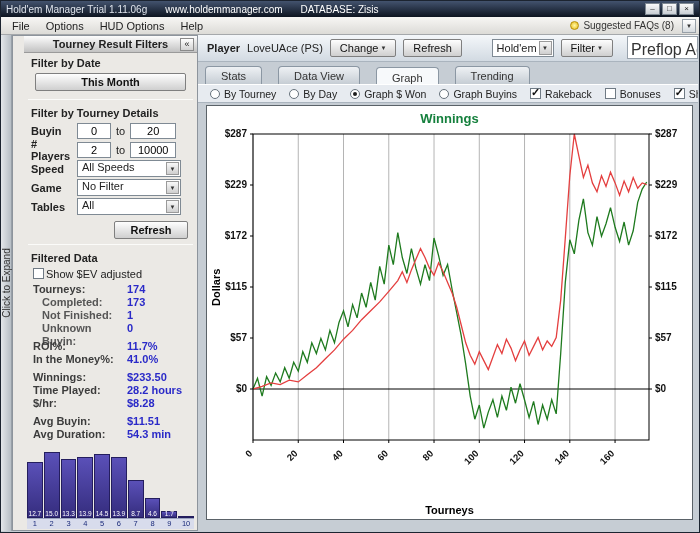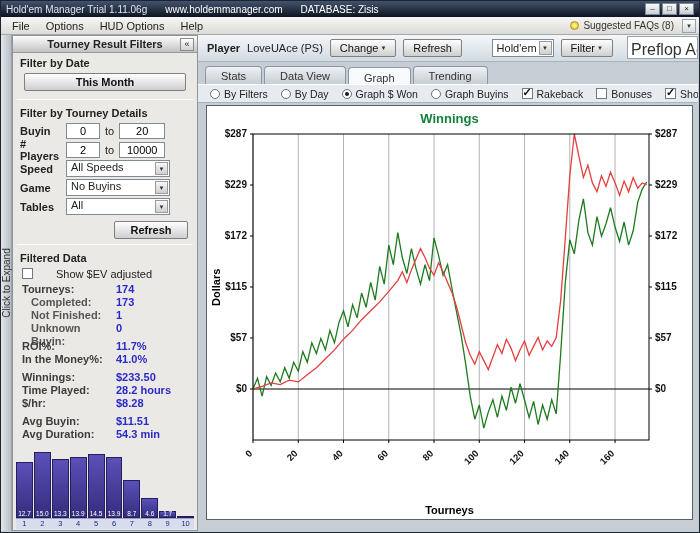--- a/index.html
+++ b/index.html
@@ -14,37 +14,37 @@
   
   .menubar{position:absolute;left:0;top:16px;right:0;height:18px;background:linear-gradient(#f7f6f4,#dcdbd7);border-bottom:1px solid #a5a8ab;display:flex;align-items:center;font-size:11px;color:#222;padding:0 3px;}
   .menu-item{padding:1px 8px;}
   .faq{margin-left:auto;display:flex;align-items:center;gap:4px;font-size:10px;color:#333;}
   .bulb{width:9px;height:9px;border-radius:50%;background:radial-gradient(#fff9a8,#e8b80f);border:1px solid #b5900a;}
   .faq-dd{width:14px;height:14px;border:1px solid #98a0a8;background:linear-gradient(#ffffff,#d5dade);font-size:6px;text-align:center;line-height:13px;color:#333;margin-left:4px;}
   
   .strip{position:absolute;left:0;top:34px;width:11px;bottom:1px;background:linear-gradient(90deg,#e4e7ea,#b7bec5);border-right:1px solid #98a0a8;}
   .strip-text{position:absolute;top:50%;left:50%;transform:translate(-50%,-50%) rotate(-90deg);white-space:nowrap;font-size:10px;color:#333;}
   
-  .filter-panel{position:absolute;left:11px;top:34px;width:186px;bottom:1px;background:#ebe9e5;border:1px solid #8d949c;display:flex;flex-direction:column;font-size:11px;color:#222;}
+  .filter-panel{position:absolute;left:11px;top:34px;width:186px;bottom:1px;background:#ebe9e5;border:1px solid #8d949c;display:flex;flex-direction:column;font-size:11px;color:#222;padding-left:11px;}
   .fp-header{flex:none;height:17px;background:linear-gradient(#fdfdfd,#c2c2c2);border-bottom:1px solid #9a9a9a;display:flex;align-items:center;justify-content:center;font-weight:bold;position:relative;}
   .fp-collapse{position:absolute;right:3px;top:2px;width:14px;height:13px;border:1px solid #8a8a8a;background:linear-gradient(#ffffff,#d2d2d2);font-size:9px;line-height:11px;text-align:center;font-weight:normal;}
   .fp-section{font-weight:bold;padding:4px 7px 2px;color:#222;}
   .btn{background:linear-gradient(#fefefe,#cfcfcf);border:1px solid #7f7f7f;border-radius:2px;font-size:11px;color:#111;text-align:center;}
   .this-month{margin:2px 11px 5px;height:18px;line-height:16px;font-weight:bold;}
   .fp-divider{flex:none;height:1px;background:#b2b2ae;border-bottom:1px solid #fbfbf9;margin:3px 4px;}
   .form-row{display:flex;align-items:center;padding:0 7px;height:19px;}
   .form-label{width:46px;font-weight:bold;}
   .inp{border:1px solid #7f8a94;background:#fff;height:16px;font-size:11px;padding:0 2px;font-family:inherit;text-align:center;}
   .inp.small{width:34px;}
   .inp.wide{width:46px;}
   .to-word{padding:0 5px;}
   .sel{width:104px;height:17px;border:1px solid #7f8a94;background:#fff;display:flex;align-items:flex-start;position:relative;padding-left:4px;}
   .sel-arrow{position:absolute;right:1px;top:1px;bottom:1px;width:13px;background:linear-gradient(#f8f8f8,#cfcfcf);border:1px solid #9a9a9a;font-size:6px;display:flex;align-items:center;justify-content:center;color:#333;}
   .refresh-btn{align-self:flex-end;margin:5px 9px 2px;width:74px;height:18px;line-height:16px;font-weight:bold;}
-  .chk-row{display:flex;align-items:center;gap:23px;padding:2px 9px;height:15px;}
+  .chk-row{display:flex;align-items:center;gap:2px;padding:2px 9px;height:15px;}
   .chk{width:11px;height:11px;border:1px solid #6f7a84;background:#fff;position:relative;flex:none;}
   .chk.checked::after{content:"✓";position:absolute;left:0;top:-3px;font-size:11px;font-weight:bold;color:#111;}
   .stats{padding:2px 9px 0;}
   .stat-group{margin-bottom:5px;}
   .stat-row{display:flex;height:13px;line-height:13px;}
   .stat-row .lbl{width:94px;font-weight:bold;color:#3c3c3c;flex:none;}
   .stat-row.indent .lbl{padding-left:9px;color:#555;}
   .stat-row .val{color:#2a2ac8;font-weight:bold;}
   .bars-wrap{margin-top:auto;padding:0 3px 1px;}
   .bars{display:flex;align-items:flex-end;height:70px;gap:1px;}
@@ -54,21 +54,21 @@
   .bar-num{flex:1;text-align:center;font-size:7.5px;color:#1a2a7a;line-height:10px;}
   
   .main{position:absolute;left:197px;top:34px;right:1px;bottom:1px;overflow:hidden;}
   .player-bar{position:absolute;left:0;top:0;right:0;height:27px;background:linear-gradient(#f4f7fa,#d2dae2);border-bottom:1px solid #aab4be;display:flex;align-items:center;gap:7px;padding:0 9px;font-size:11px;color:#222;}
   .pb-label{font-weight:bold;}
   .btn-sm{height:18px;padding:0 9px;line-height:16px;display:inline-flex;align-items:center;gap:2px;}
   .dd-glyph{font-size:6px;color:#333;}
   .combo{width:62px;height:18px;border:1px solid #7f8a94;background:#fff;display:flex;align-items:center;position:relative;padding-left:4px;font-size:11px;}
   .combo-spacer{flex:1 1 auto;}
   .preflop{position:absolute;right:0;top:1px;width:71px;height:23px;background:#ffffff;border:1px solid #98a2ac;font-size:16px;color:#333;padding:4px 3px;white-space:nowrap;overflow:hidden;z-index:5;}
-  .tabs{position:absolute;left:7px;top:29px;right:0;height:20px;display:flex;gap:2px;align-items:flex-end;}
+  .tabs{position:absolute;left:7px;top:29px;right:0;height:20px;display:flex;gap:16px;align-items:flex-end;}
   .tab{height:18px;padding:0 15px;line-height:18px;font-size:11px;color:#333;background:linear-gradient(#eef1f4,#c6cdd4);border:1px solid #8b97a3;border-bottom:none;border-radius:4px 4px 0 0;white-space:nowrap;}
   .tab.active{background:#f7f9fb;height:17px;line-height:20px;}
   .options-row{position:absolute;left:0;top:49px;right:0;height:19px;background:#e7ebf0;border-top:1px solid #ffffff;border-bottom:1px solid #aab4be;display:flex;align-items:center;font-size:10.5px;color:#222;padding:0 12px;white-space:nowrap;overflow:hidden;}
   .opt-item{display:flex;align-items:center;margin-right:13px;}
   .opt-item.push{margin-left:auto;}
   .radio{width:10px;height:10px;border-radius:50%;border:1px solid #67727c;background:#fff;position:relative;flex:none;margin-right:4px;}
   .radio.sel::after{content:"";position:absolute;left:2px;top:2px;width:4px;height:4px;border-radius:50%;background:#1d1d1d;}
   .opt-item .chk{margin-right:4px;}
   
   .chart-box{position:absolute;left:8px;top:70px;width:487px;height:415px;background:#fff;border:1px solid #5a6268;}
@@ -136,21 +136,21 @@
     <div class="form-row">
       <span class="form-label">Speed</span>
       <span class="sel">
         <span>All Speeds</span>
         <span class="sel-arrow">▼</span>
       </span>
     </div>
     <div class="form-row">
       <span class="form-label">Game</span>
       <span class="sel">
-        <span>No Buyins</span>
+        <span>No Filter</span>
         <span class="sel-arrow">▼</span>
       </span>
     </div>
     <div class="form-row">
       <span class="form-label">Tables</span>
       <span class="sel">
         <span>All</span>
         <span class="sel-arrow">▼</span>
       </span>
     </div>
@@ -292,21 +292,21 @@
     <div class="tabs" id="tabs">
         <div class="tab">Stats</div>
         <div class="tab">Data View</div>
         <div class="tab active">Graph</div>
         <div class="tab">Trending</div>
       </div>
 
     <div class="options-row" id="options-row">
         <span class="opt-item">
           <span class="radio"></span>
-          <span>By Filters</span>
+          <span>By Tourney</span>
         </span>
         <span class="opt-item">
           <span class="radio"></span>
           <span>By Day</span>
         </span>
         <span class="opt-item">
           <span class="radio sel"></span>
           <span>Graph $ Won</span>
         </span>
         <span class="opt-item">

